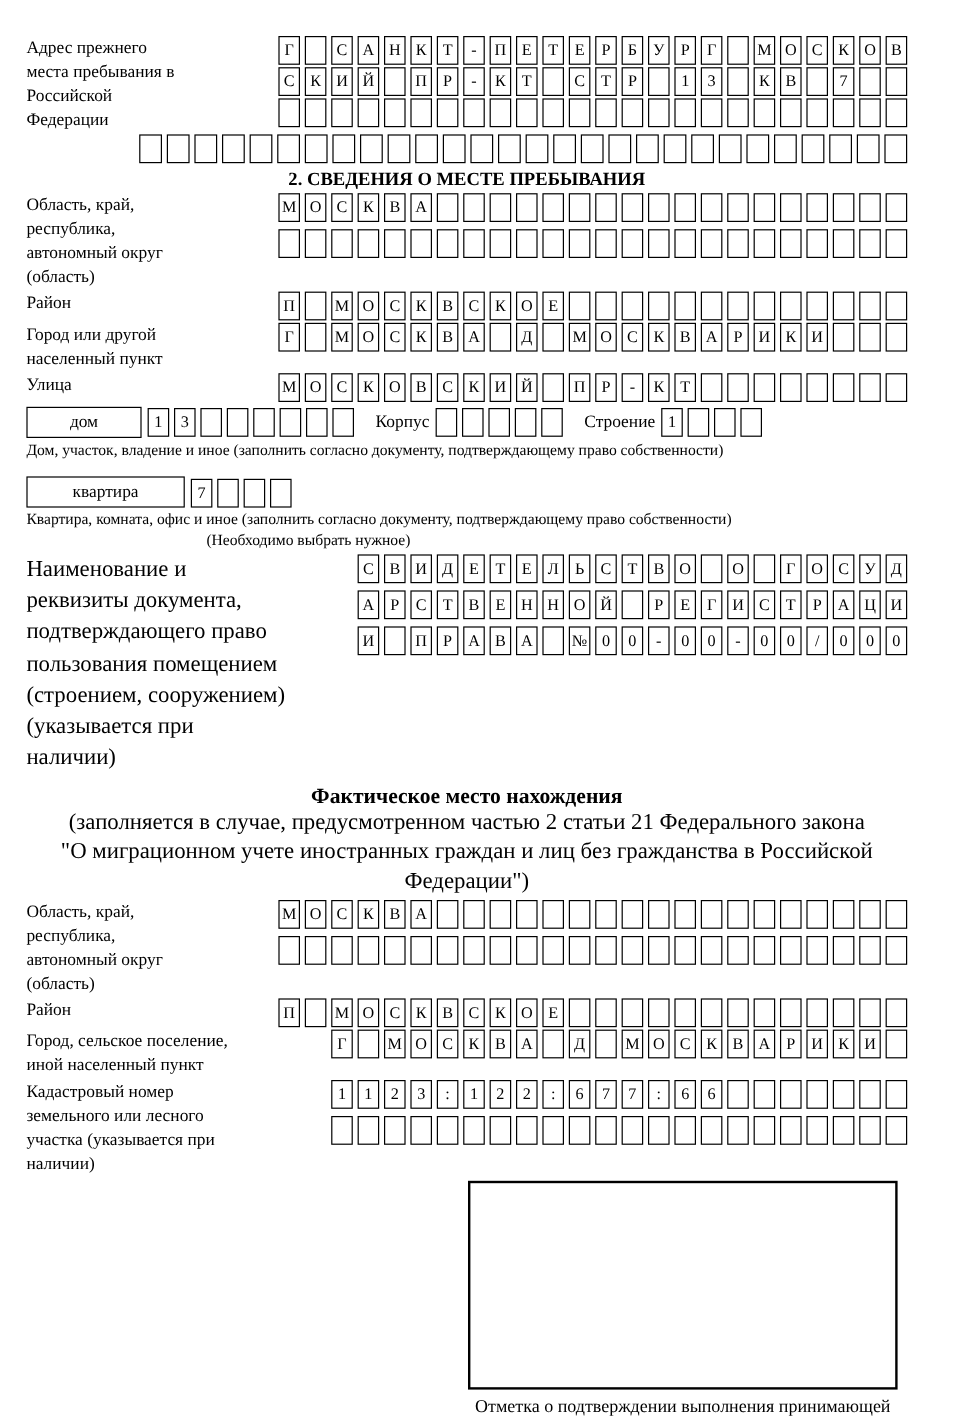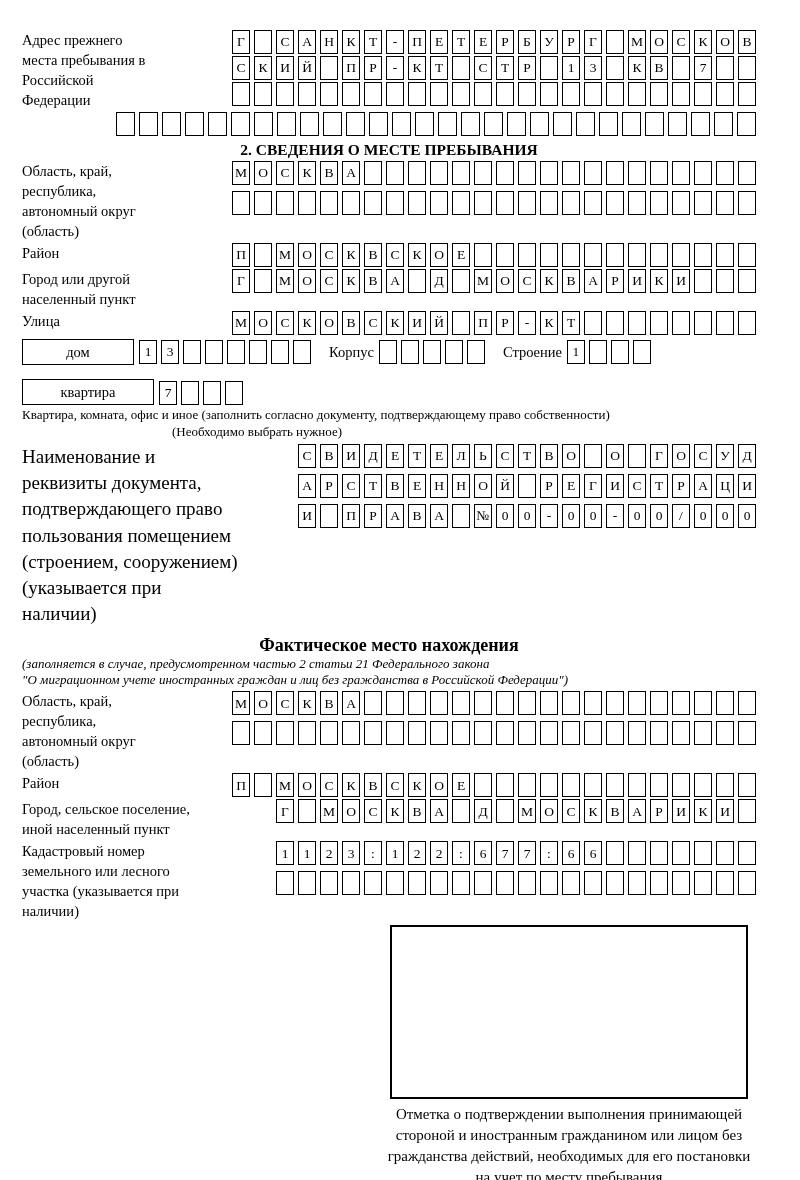--- a/index.html
+++ b/index.html
@@ -41,34 +41,34 @@
   .lbl-city-f { width:192px; }
   .lbl-cad { width:178px; }
 
   .mt2{margin-top:2px;} .mt4{margin-top:4px;}
 
   .inline-box {
     flex:none; border:1.6px solid #000; height:26px;
     display:flex; align-items:center; justify-content:center; font-size:14.5px;
   }
   .house-line { display:flex; align-items:center; margin-top:4px; }
-  .house-box { width:112px; }
+  .house-box { width:96px; }
   .apt-box { width:132px; }
   .hl-lbl { font-size:14.5px; margin-left:18px; }
   .hl-row { margin-left:5px; }
   .apt-line { display:flex; align-items:flex-end; margin-top:14px; }
 
   .stay-line { display:flex; align-items:center; margin-top:5px; font-size:14.5px; }
   .stay-line .char-row { margin-left:10px; }
   .stay-opt-lbl { margin-left:10px; }
   .stay-gap { margin-left:26px; }
   .stay-note { font-size:13px; margin-top:1px; margin-left:150px; }
 
   .fact-title { font-weight:bold; text-align:center; font-size:18px; margin-top:7px; }
-  .fact-note { font-size:13px; line-height:1.3;font-style:italic; }
+  .fact-note { font-size:19px; text-align:center; line-height:1.3; }
   .fact-note:first-of-type { margin-top:4px; }
 
   .stamp-area { display:flex; justify-content:flex-end; margin-top:4px; }
   .stamp-col { width:374px; }
   .stamp-box { width:358px; height:174px; border:2px solid #000; margin:0 auto; background:#fff; }
   .stamp-caption { font-size:15px; text-align:center; line-height:1.4; margin-top:5px; }
 </style>
 </head>
 <body>
 
@@ -366,20 +366,21 @@
         <span class="cbox"></span>
       </div>
     <span class="hl-lbl">Строение</span>
     <div class="char-row hl-row">
         <span class="cbox">1</span>
         <span class="cbox"></span>
         <span class="cbox"></span>
         <span class="cbox"></span>
       </div>
   </div>
+  <div class="note-left">Дом, участок, владение и иное (заполнить согласно документу, подтверждающему право собственности)</div>
 
   <div class="apt-line">
     <div class="inline-box apt-box">квартира</div>
     <div class="char-row hl-row">
         <span class="cbox">7</span>
         <span class="cbox"></span>
         <span class="cbox"></span>
         <span class="cbox"></span>
       </div>
   </div>

